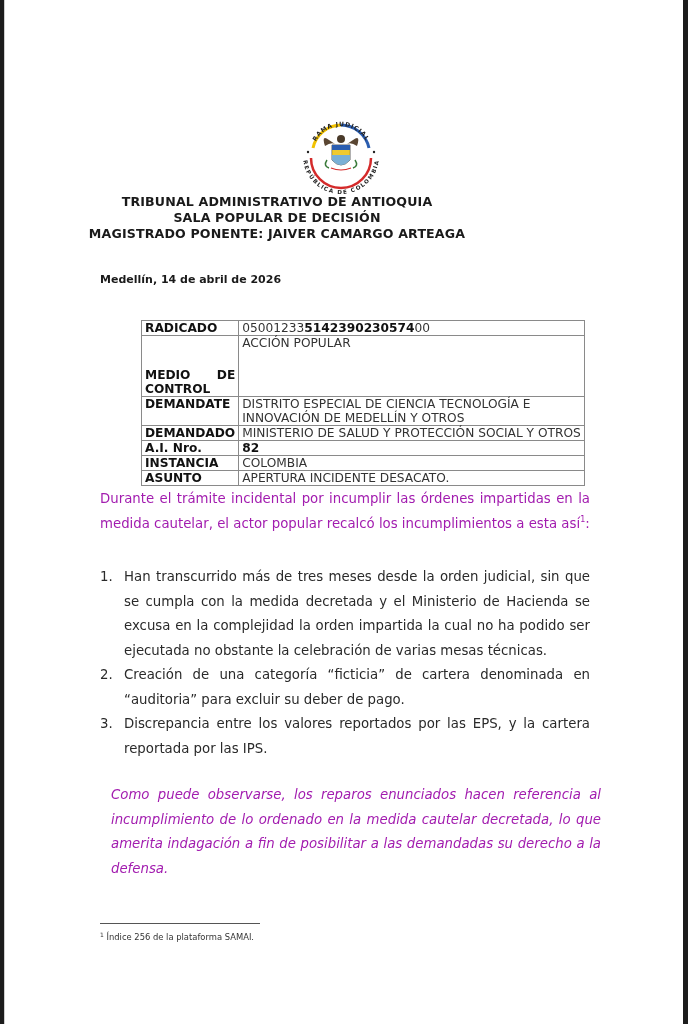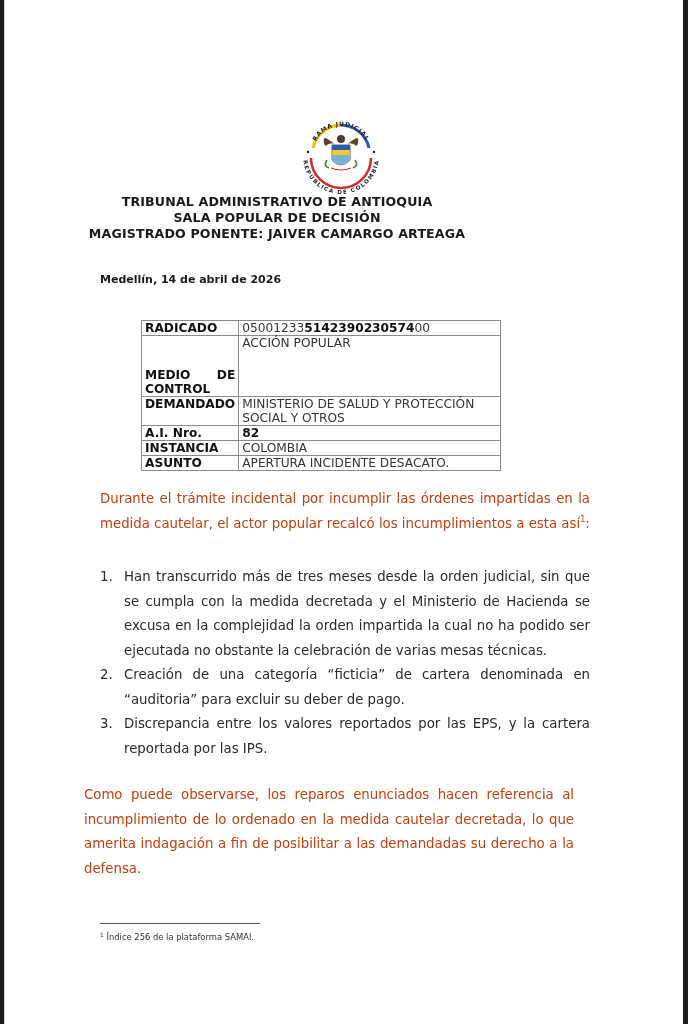--- a/index.html
+++ b/index.html
@@ -24,32 +24,32 @@
       position: absolute; left: 0; width: 552px; top: 194px;
       text-align: center; font-weight: bold; font-size: 12.6px; line-height: 16px;
       letter-spacing: 0.15px;
     }
     .header div { white-space: nowrap; }
     .date {
       position: absolute; left: 99px; top: 273px;
       font-weight: bold; font-size: 11px;
     }
     table.meta {
-      position: absolute; left: 140px; top: 320px; width: 360px;
+      position: absolute; left: 140px; top: 320px; width: 444px;
       border-collapse: collapse; font-size: 12.2px; line-height: 14px; border-radius: 23px;
     }
     table.meta td {
       border: 1px solid #8a8a8a; padding: 0 3px; vertical-align: top;
     }
     table.meta td.k { font-weight: bold; width: 90px; color: #111; }
     table.meta td.v { color: #333; }
     .k-medio { display: flex; justify-content: space-between; margin-top: 32px; }
     .p {
       position: absolute; left: 99px; width: 490px;
-      font-size: 13.3px; line-height: 24.5px; text-align: justify; color: #c2410c;
+      font-size: 13.3px; line-height: 24.5px; text-align: justify; color: #a21caf;
     }
     .p sup { font-size: 8px; line-height: 0; vertical-align: 6px; }
     ol.list {
       position: absolute; left: 99px; top: 565px; width: 490px;
       margin: 0; padding: 0 0 0 24px; box-sizing: border-box; list-style: none;
       font-size: 13.3px; line-height: 24.5px; color: #2a2a2a; text-align: justify;
     }
     ol.list li { position: relative; }
     ol.list li .num { position: absolute; left: -24px; top: 0; }
     .fn-rule {
@@ -113,20 +113,24 @@
       <td class="k">
         <div class="k-medio">
               <span>MEDIO</span>
               <span>DE</span>
             </div>
         <div>CONTROL</div>
       </td>
       <td class="v">ACCIÓN POPULAR</td>
     </tr>
     <tr>
+      <td class="k">DEMANDATE</td>
+      <td class="v">DISTRITO ESPECIAL DE CIENCIA TECNOLOGÍA E INNOVACIÓN DE MEDELLÍN Y OTROS</td>
+    </tr>
+    <tr>
       <td class="k">DEMANDADO</td>
       <td class="v">MINISTERIO DE SALUD Y PROTECCIÓN SOCIAL Y OTROS</td>
     </tr>
     <tr>
       <td class="k">A.I. Nro.</td>
       <td class="v" style="font-weight:bold;color:#111">82</td>
     </tr>
     <tr>
       <td class="k">INSTANCIA</td>
       <td class="v">COLOMBIA</td>
@@ -139,18 +143,18 @@
     </table>
 
   <div class="p" style="top:487px; left:95px;"><span>Durante el trámite incidental por incumplir las órdenes impartidas en la medida cautelar, el actor popular recalcó los incumplimientos a esta así</span><sup>1</sup><span>:</span></div>
 
   <ol class="list" style="left:95px;">
     <li><span class="num">1.</span><span>Han transcurrido más de tres meses desde la orden judicial, sin que se cumpla con la medida decretada y el Ministerio de Hacienda se excusa en la complejidad la orden impartida la cual no ha podido ser ejecutada no obstante la celebración de varias mesas técnicas.</span></li>
     <li><span class="num">2.</span><span>Creación de una categoría “ficticia” de cartera denominada en “auditoria” para excluir su deber de pago.</span></li>
     <li><span class="num">3.</span><span>Discrepancia entre los valores reportados por las EPS, y la cartera reportada por las IPS.</span></li>
   </ol>
 
-  <div class="p" style="top:783px; left:79px;">Como puede observarse, los reparos enunciados hacen referencia al incumplimiento de lo ordenado en la medida cautelar decretada, lo que amerita indagación a fin de posibilitar a las demandadas su derecho a la defensa.</div>
+  <div class="p" style="top:783px; left:106px;font-style:italic;">Como puede observarse, los reparos enunciados hacen referencia al incumplimiento de lo ordenado en la medida cautelar decretada, lo que amerita indagación a fin de posibilitar a las demandadas su derecho a la defensa.</div>
 
   <div class="fn-rule" style="left:95px;"></div>
   <div class="footnote" style="left:95px;"><sup>1</sup><span> Índice 256 de la plataforma SAMAI.</span></div>
 </div>
 <div class="edge-right"></div>
 
 </body></html>

